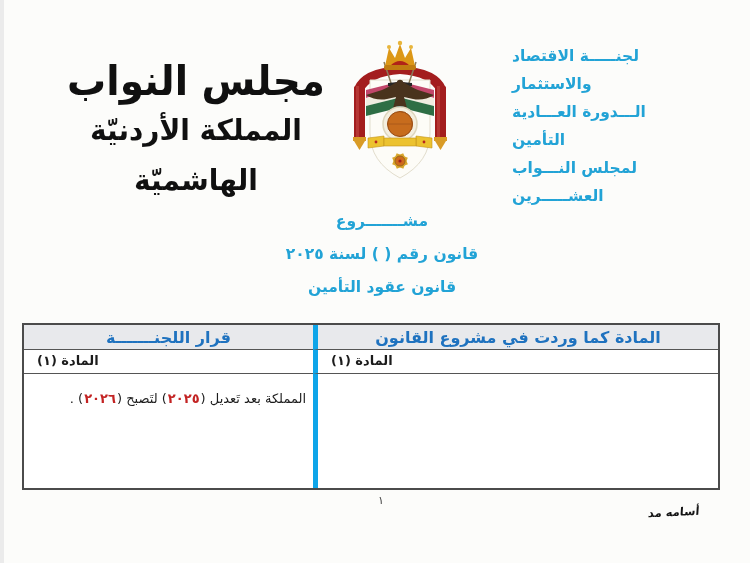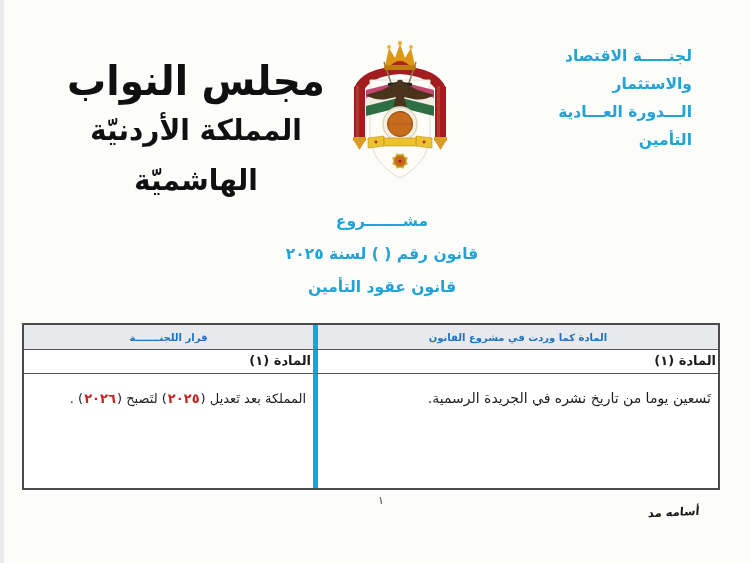--- a/index.html
+++ b/index.html
@@ -7,21 +7,21 @@
   body { font-family:"DejaVu Sans", sans-serif; }
   .page {
     position:relative; width:750px; height:563px;
     background:#fcfcfa; overflow:hidden; direction:rtl;
   }
   .edge-left { position:absolute; left:0; top:0; width:4px; height:100%; background:#ebebeb; }
 
   
   .committee {
     position:absolute; top:42px; right:58px; width:180px;
-    text-align:right; color:#22a3d6; font-weight:bold;
+    text-align:left; color:#22a3d6; font-weight:bold;
     font-size:15.5px; line-height:28px;
   }
 
   
   .calligraphy {
     position:absolute; left:42px; top:54px; width:308px;
     text-align:center; color:#101010; font-weight:bold;
   }
   .calligraphy .council { font-size:39px; line-height:54px; transform:scaleY(1.04); }
   .calligraphy .kingdom { font-size:28px; line-height:48px; transform:scaleY(1.04); }
@@ -42,24 +42,24 @@
     position:absolute; left:22px; top:323px; width:698px;
     display:grid; direction:rtl;
     grid-template-columns:405px 289px;
     grid-template-rows:25px 24px 114px;
     border:2px solid #4b4b4b; background:#fff;
     color:#1c1c1c;
   }
   .cell { overflow:hidden; }
   .col-right { border-left:5px solid #0ea5e9; }      
   .row-head { background:#e8e9ec; border-bottom:1px solid #555;
-              color:#1f72bf; font-weight:bold; font-size:10px;
+              color:#1f72bf; font-weight:bold; font-size:16px;
               text-align:center; line-height:25px; }
   .row-sub  { border-bottom:1px solid #555; font-size:13px; font-weight:bold;
-              padding:3px 2px 0; text-align:right; }
+              padding:3px 13px 0; text-align:left; }
   .row-body { padding:9px 7px 0; font-size:14px; line-height:31px; text-align:start; }
   .row-body.small { font-size:13px; }
   .red-num { color:#c32323; font-weight:bold; letter-spacing:2.5px; padding:0 1px;margin-top:28px; }
 
   
   .pagenum {
     position:absolute; top:494px; left:0; right:0; text-align:center;
     font-size:11px; color:#444; transform:translateX(6px);
   }
   .signature {
@@ -69,20 +69,21 @@
 </style>
 </head>
 <body>
 
 <div class="page">
   <div class="edge-left"></div>
 
   <div class="committee">
     <div>لجنـــــة الاقتصاد والاستثمار</div>
     <div>الـــدورة العـــادية التأمين</div>
+    <div>لمجلس النـــواب العشـــــرين</div>
   </div>
 
   <svg class="emblem" viewBox="0 0 120 160" aria-hidden="true">
     <path d="M14,50 Q22,30 60,28 Q98,30 106,50 L98,55 Q90,38 60,36 Q30,38 22,55 Z" fill="#a31d1e"></path>
     <rect x="14" y="48" width="11" height="54" rx="2" fill="#a31d1e"></rect>
     <rect x="95" y="48" width="11" height="54" rx="2" fill="#a31d1e"></rect>
     <rect x="16" y="48" width="3" height="54" fill="#c24a42" opacity="0.6"></rect>
     <rect x="97" y="48" width="3" height="54" fill="#c24a42" opacity="0.6"></rect>
     <rect x="13" y="99" width="13" height="4" fill="#d99b26"></rect>
     <rect x="94" y="99" width="13" height="4" fill="#d99b26"></rect>
@@ -135,21 +136,20 @@
   </div>
 
   <div class="cmp-table">
     <div class="cell col-right row-head">المادة كما وردت في مشروع القانون</div>
     <div class="cell col-left row-head">قرار اللجنـــــــة</div>
 
     <div class="cell col-right row-sub">المادة (١)</div>
     <div class="cell col-left row-sub">المادة (١)</div>
 
     <div class="cell col-right row-body">
-      <div>تَسعين يوما من تاريخ نشره في الجريدة الرسمية.</div>
     </div>
     <div class="cell col-left row-body small">
       <span>المملكة بعد تَعديل (</span><span class="red-num">٢٠٢٥</span><span>) لتَصبح (</span><span class="red-num">٢٠٢٦</span><span>) .</span>
     </div>
   </div>
 
   <div class="pagenum">١</div>
   <div class="signature">أسامه مد</div>
 </div>
 

